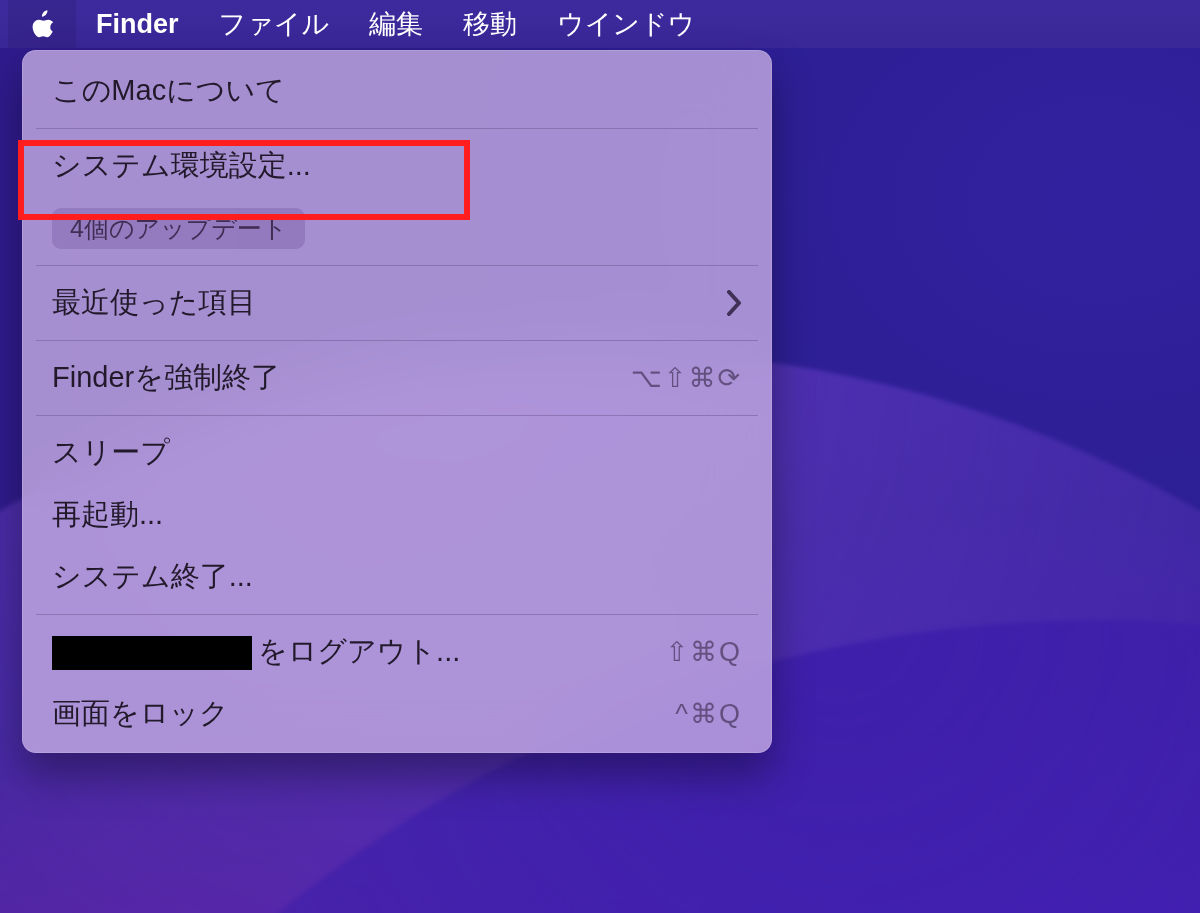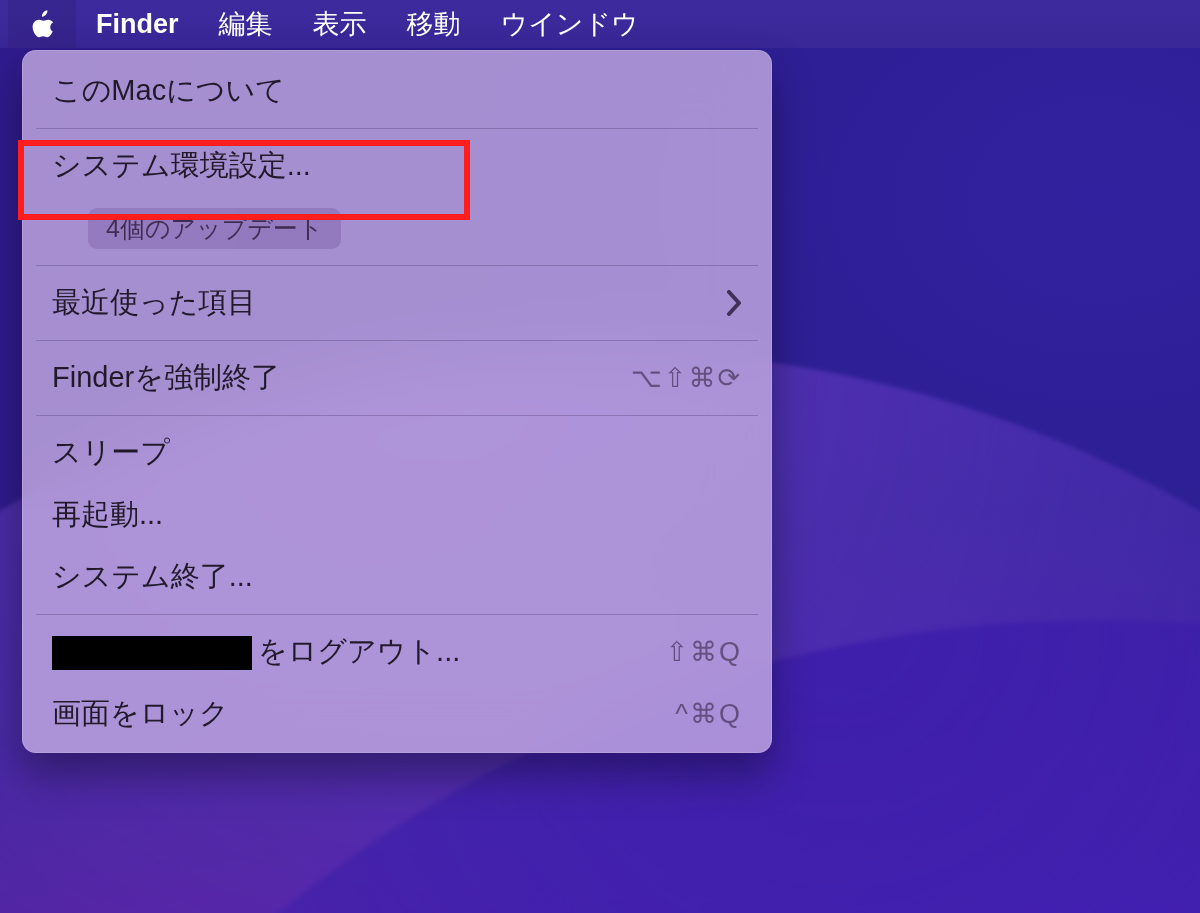--- a/index.html
+++ b/index.html
@@ -83,21 +83,20 @@
     align-items: center;
     justify-content: space-between;
     padding: 0 30px;
     height: 62px;
   }
   .menu .item .right {
     display: flex;
     color: rgba(40,25,55,.55);
     font-size: 27px;
     letter-spacing: 2px;
-    margin-left: 36px;
   }
   .menu .item .badge {
     background: rgba(125, 95, 165, .42);
     color: rgba(35,20,50,.75);
     border-radius: 9px;
     padding: 4px 18px;
     font-size: 25px;
     letter-spacing: 0;
   }
   .menu .sep {
@@ -130,22 +129,22 @@
   <div class="curve2"></div>
 </div>
 
 <div class="menubar">
   <div class="slot active apple-logo">
     <svg width="28" height="32" viewBox="0 0 170 170" fill="#ffffff" aria-hidden="true">
       <path d="M150 130c-3 7-5 10-9 16-6 9-14 20-25 20-9 0-12-6-24-6s-15 6-24 6c-11 0-19-10-25-19-17-25-19-54-8-70 7-11 19-18 31-18 12 0 19 6 29 6 9 0 15-6 29-6 10 0 21 6 29 15-25 14-21 49-3 56zM110 28c5-7 9-16 8-26-9 1-19 6-25 13-5 7-10 16-8 26 9 0 19-6 25-13z"></path>
     </svg>
   </div>
   <div class="slot app-name">Finder</div>
+  <div class="slot">ファイル</div>
   <div class="slot">編集</div>
-  <div class="slot">表示</div>
   <div class="slot">移動</div>
   <div class="slot">ウインドウ</div>
 </div>
 
 <div class="menu">
 
   <div class="item">
     <span>このMacについて</span>
   </div>
 

